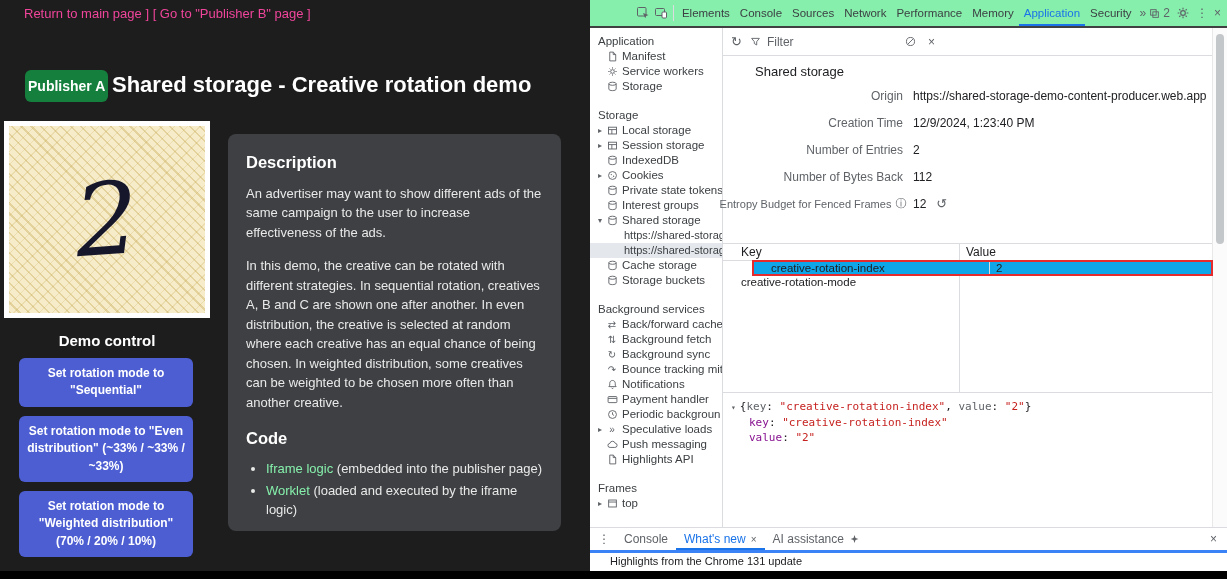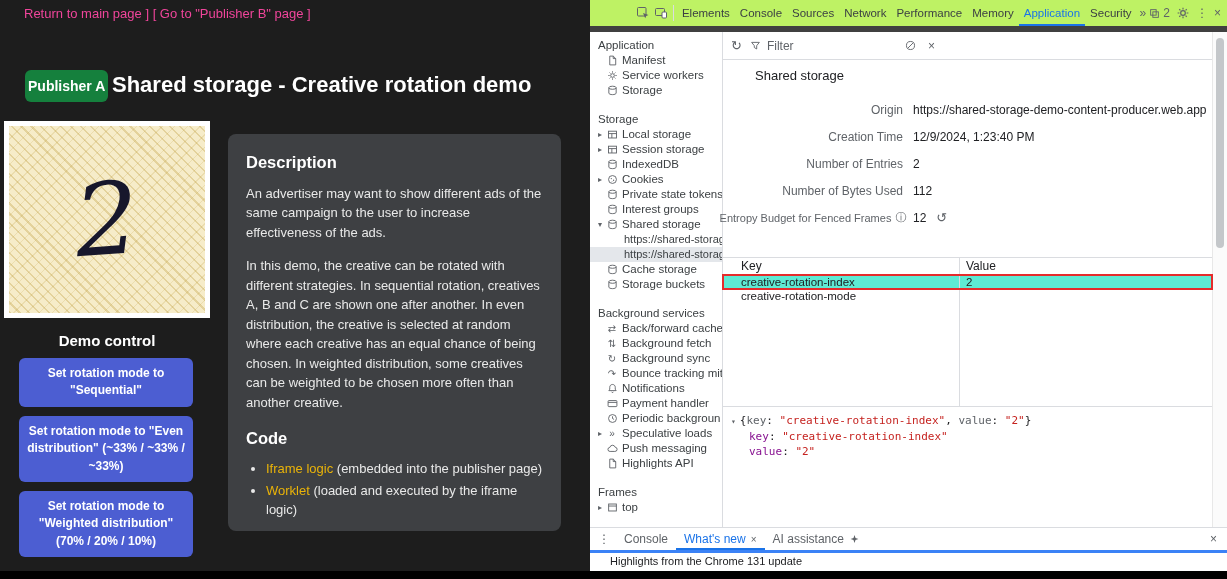--- a/index.html
+++ b/index.html
@@ -23,29 +23,29 @@
   .demo-heading{position:absolute;left:0;top:332px;width:214px;text-align:center;font-weight:bold;font-size:15px;}
   .demo-buttons{position:absolute;left:19px;top:358px;width:174px;display:flex;flex-direction:column;gap:9px;}
   .demo-btn{background:#4c5ed2;border:none;border-radius:6px;color:#fff;font-family:inherit;
             font-weight:bold;font-size:12px;line-height:1.45;padding:7px 6px;text-align:center;cursor:pointer;}
   .desc-panel{position:absolute;left:228px;top:134px;width:333px;height:397px;box-sizing:border-box;
               background:#3e4043;border-radius:8px;padding:12px 18px;color:#e9e9e9;font-size:13px;line-height:1.5;}
   .desc-panel h3{margin:4px 0 8px 0;font-size:16.5px;color:#fff;}
   .desc-panel p{margin:9px 0 14px 0;}
   .desc-panel ul{margin:4px 0 0 0;padding-left:20px;}
   .desc-panel li{margin-bottom:2px;}
-  .code-link{color:#eab308;cursor:pointer;}
+  .code-link{color:#86efac;cursor:pointer;}
 
   
   .devtools{position:absolute;left:590px;top:0;width:637px;height:571px;background:#fff;color:#202124;
             font-size:12px;display:flex;flex-direction:column;}
   .ic12{width:11px;height:11px;color:#5f6368;flex:0 0 auto;}
   .ic14{width:14px;height:14px;color:#5f6368;flex:0 0 auto;}
 
-  .dt-tabbar{flex:0 0 26px;display:flex;align-items:center;border-bottom:6px solid #404040;background:#bef264;padding-left:44px;}
+  .dt-tabbar{flex:0 0 26px;display:flex;align-items:center;border-bottom:2px solid #404040;background:#86efac;padding-left:44px;}
   .tb-btn{width:20px;display:flex;align-items:center;justify-content:center;cursor:pointer;}
   .tb-sep{width:1px;height:16px;background:#dadce0;margin:0 3px;}
   .dt-tab{padding:0 5px;line-height:25px;font-size:11.5px;color:#3c4043;white-space:nowrap;cursor:pointer;}
   .dt-tab.selected{color:#1a73e8;box-shadow:inset 0 -2px 0 #1a73e8;}
   .tab-more{padding:0 3px;color:#5f6368;cursor:pointer;}
   .tb-right{margin-left:auto;display:flex;align-items:center;gap:6px;padding-right:6px;}
   .issues{display:flex;align-items:center;gap:3px;cursor:pointer;color:#5f6368;}
   .glyph{color:#5f6368;cursor:pointer;}
 
   .dt-body{flex:1;display:flex;min-height:0;}
@@ -65,37 +65,37 @@
 
   
   .dt-main{flex:1;min-width:0;display:flex;flex-direction:column;background:#fff;}
   .dt-toolbar{flex:0 0 27px;border-bottom:1px solid #dadce0;display:flex;align-items:center;padding:0 8px;}
   .refresh-glyph{font-size:13px;color:#5f6368;cursor:pointer;margin-right:8px;}
   .filter-wrap{display:flex;align-items:center;gap:4px;}
   .filter-input{border:none;outline:none;width:110px;font-size:12px;font-family:inherit;color:#737373;background:transparent;}
   .filter-input::placeholder{color:#5f6368;}
   .tbar-gap{width:26px;}
   .panel-title{margin:8px 0 0 32px;height:18px;font-size:13px;font-weight:500;color:#202124;}
-  .fields{margin-top:10px;}
+  .fields{margin-top:0;}
   .frow{display:flex;align-items:center;height:27px;}
   .flabel{flex:0 0 190px;width:190px;box-sizing:border-box;text-align:right;padding-right:10px;color:#5f6368;
           white-space:nowrap;}
   .frow.entropy .flabel{font-size:11px;display:flex;justify-content:center;align-items:center;gap:4px;padding-right:10px;}
   .fvalue{color:#202124;display:flex;align-items:center;gap:10px;white-space:nowrap;}
   .info-glyph{font-size:11px;color:#5f6368;cursor:pointer;}
   .reset-glyph{font-size:13px;color:#5f6368;cursor:pointer;}
 
   .kv-table{margin-top:26px;flex:0 0 148px;display:flex;flex-direction:column;border-top:1px solid #dadce0;
             border-bottom:1px solid #dadce0;}
   .kv-header{display:flex;flex:0 0 16px;line-height:16px;border-bottom:1px solid #dadce0;color:#202124;}
   .kv-key{flex:0 0 237px;width:237px;box-sizing:border-box;padding-left:18px;border-right:1px solid #dadce0;
           white-space:nowrap;overflow:hidden;}
   .kv-val{flex:1;padding-left:6px;white-space:nowrap;overflow:hidden;}
   .kv-row{display:flex;flex:0 0 14px;line-height:14px;font-size:11.5px;cursor:pointer;}
-  .kv-row.hl{background:#5eead4;outline:2px solid #e52b2b;outline-offset:-1px;position:relative;z-index:2;}
+  .kv-row.hl{background:#0ea5e9;outline:2px solid #e52b2b;outline-offset:-1px;position:relative;z-index:2;margin-left:30px;}
   .kv-fill{flex:1;display:flex;}
   .kv-fill .kv-key{border-right:1px solid #dadce0;height:100%;}
 
   .preview{flex:1;font-family:"DejaVu Sans Mono",monospace;font-size:11px;line-height:15px;
            padding:6px 2px 0 8px;overflow:hidden;}
   .pv-exp{color:#5f6368;font-size:8px;margin-right:4px;}
   .pv-line2{padding-left:18px;}
   .pv-punct{color:#202124;}
   .pv-name{color:#5f6368;}
   .pv-name2{color:#881391;}
@@ -485,21 +485,21 @@
           </div>
           <div class="frow">
             <span class="flabel">Creation Time</span>
             <span class="fvalue">12/9/2024, 1:23:40 PM</span>
           </div>
           <div class="frow">
             <span class="flabel">Number of Entries</span>
             <span class="fvalue">2</span>
           </div>
           <div class="frow">
-            <span class="flabel">Number of Bytes Used</span>
+            <span class="flabel">Number of Bytes Back</span>
             <span class="fvalue">112</span>
           </div>
           <div class="frow entropy">
             <span class="flabel">
               <span>Entropy Budget for Fenced Frames</span>
               <span class="info-glyph">ⓘ</span>
             </span>
             <span class="fvalue">
               <span>12</span>
               <span class="reset-glyph">↺</span>

